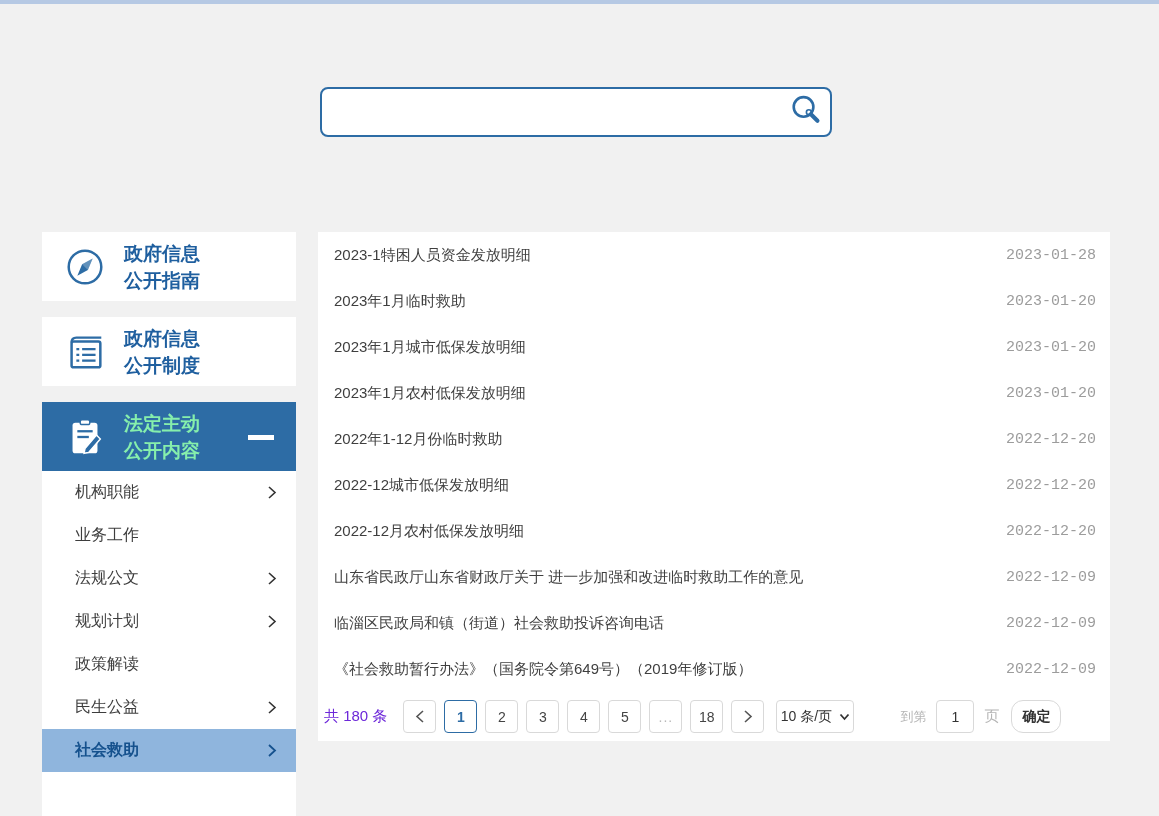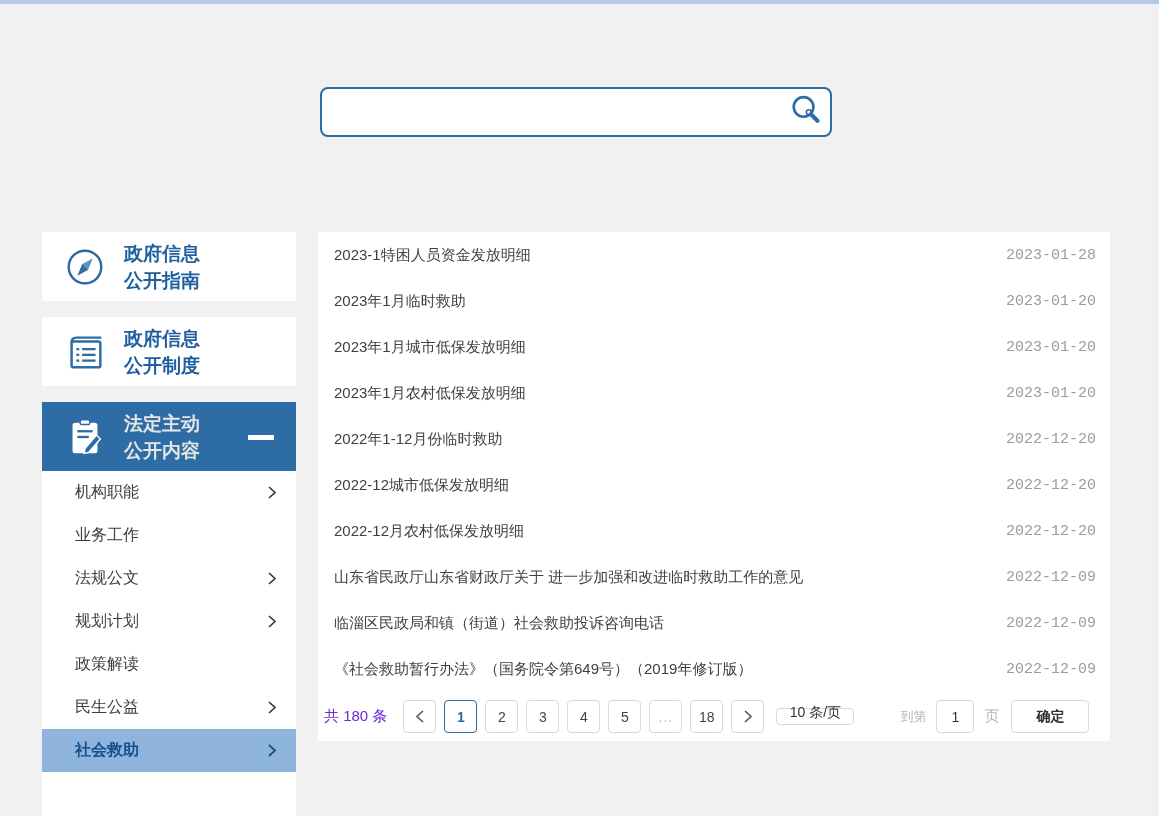--- a/index.html
+++ b/index.html
@@ -20,21 +20,21 @@
     font-size:16px; padding:0 12px; color:#333;}
   .search-btn{width:48px; height:100%; border:none; background:transparent; cursor:pointer;
     display:flex; align-items:center; justify-content:center;}
 
   
   .card{position:absolute; left:42px; width:254px; height:69px; background:#fff;
     display:flex; align-items:center; cursor:pointer;}
   .card .icon{width:46px; height:46px; margin-left:20px; flex:0 0 auto;}
   .card .txt{margin-left:16px; font-size:19px; font-weight:600; color:var(--side-text); line-height:27px;}
   .card.blue{background:var(--accent);}
-  .card.blue .txt{color:#e5e5e5;}
+  .card.blue .txt{color:#86efac;}
   .minus{position:absolute; right:22px; top:33px; width:26px; height:5px; background:#fff;}
 
   
   .submenu{position:absolute; left:42px; top:471px; width:254px; height:345px; background:#fff; overflow:hidden;}
   .subitem{height:43px; display:flex; align-items:center; padding:0 18px 0 33px;
     font-size:16px; color:#3d3d3d; cursor:pointer;}
   .subitem .arr{margin-left:auto; display:flex; align-items:center;}
   .subitem.active{background:var(--active-bg); color:var(--accent-dark); font-weight:bold;}
 
   
@@ -44,27 +44,27 @@
   .row .d{margin-left:auto; font-size:15px; color:var(--date); padding-left:12px; white-space:nowrap;font-family:Liberation Mono, monospace;}
 
   
   .pager{height:49px; display:flex; align-items:center; padding-left:6px; font-size:14px;}
   .total{font-size:15px; color:#6d28d9; margin-right:16px; white-space:nowrap;}
   .pbtn{min-width:33px; height:33px; border:1px solid var(--border); border-radius:4px; background:#fff;
     display:flex; align-items:center; justify-content:center; font-size:14px; color:#444;
     margin-right:8px; cursor:pointer;}
   .pbtn.active{border-color:var(--accent); color:var(--accent); font-weight:bold;}
   .pbtn.dots{color:#b9b9b9; letter-spacing:1px; border-color:var(--border);}
-  .psize{width:78px; height:17px; border:1px solid var(--border); border-radius:4px; background:#fff;
-    display:flex; align-items:center; justify-content:center; gap:7px; color:#333; cursor:pointer; margin-left:4px;flex-direction:column;}
+  .psize{width:78px; height:33px; border:1px solid var(--border); border-radius:4px; background:#fff;
+    display:flex; align-items:center; justify-content:center; gap:7px; color:#333; cursor:pointer; margin-left:4px;}
   .goto-label{color:var(--muted); font-size:13px; margin-left:46px; white-space:nowrap;}
   .goto-input{width:38px; height:33px; border:1px solid var(--border); border-radius:4px; background:#fff;
     text-align:center; font-size:14px; color:#333; margin:0 10px; outline:none;}
   .goto-suffix{color:var(--muted); font-size:15px; white-space:nowrap;}
-  .confirm{height:33px; padding:0 24px; border:1px solid var(--border); border-radius:4px; background:#fff;
+  .confirm{height:33px; padding:0 10px; border:1px solid var(--border); border-radius:12px; background:#fff;
     font-size:14px; font-weight:bold; color:#333; margin-left:12px; cursor:pointer;}
 </style>
 </head>
 <body>
 
 <div class="topbar"></div>
 
 <div class="search-box">
   <input class="search-input" value="" style="">
   <button class="search-btn">

